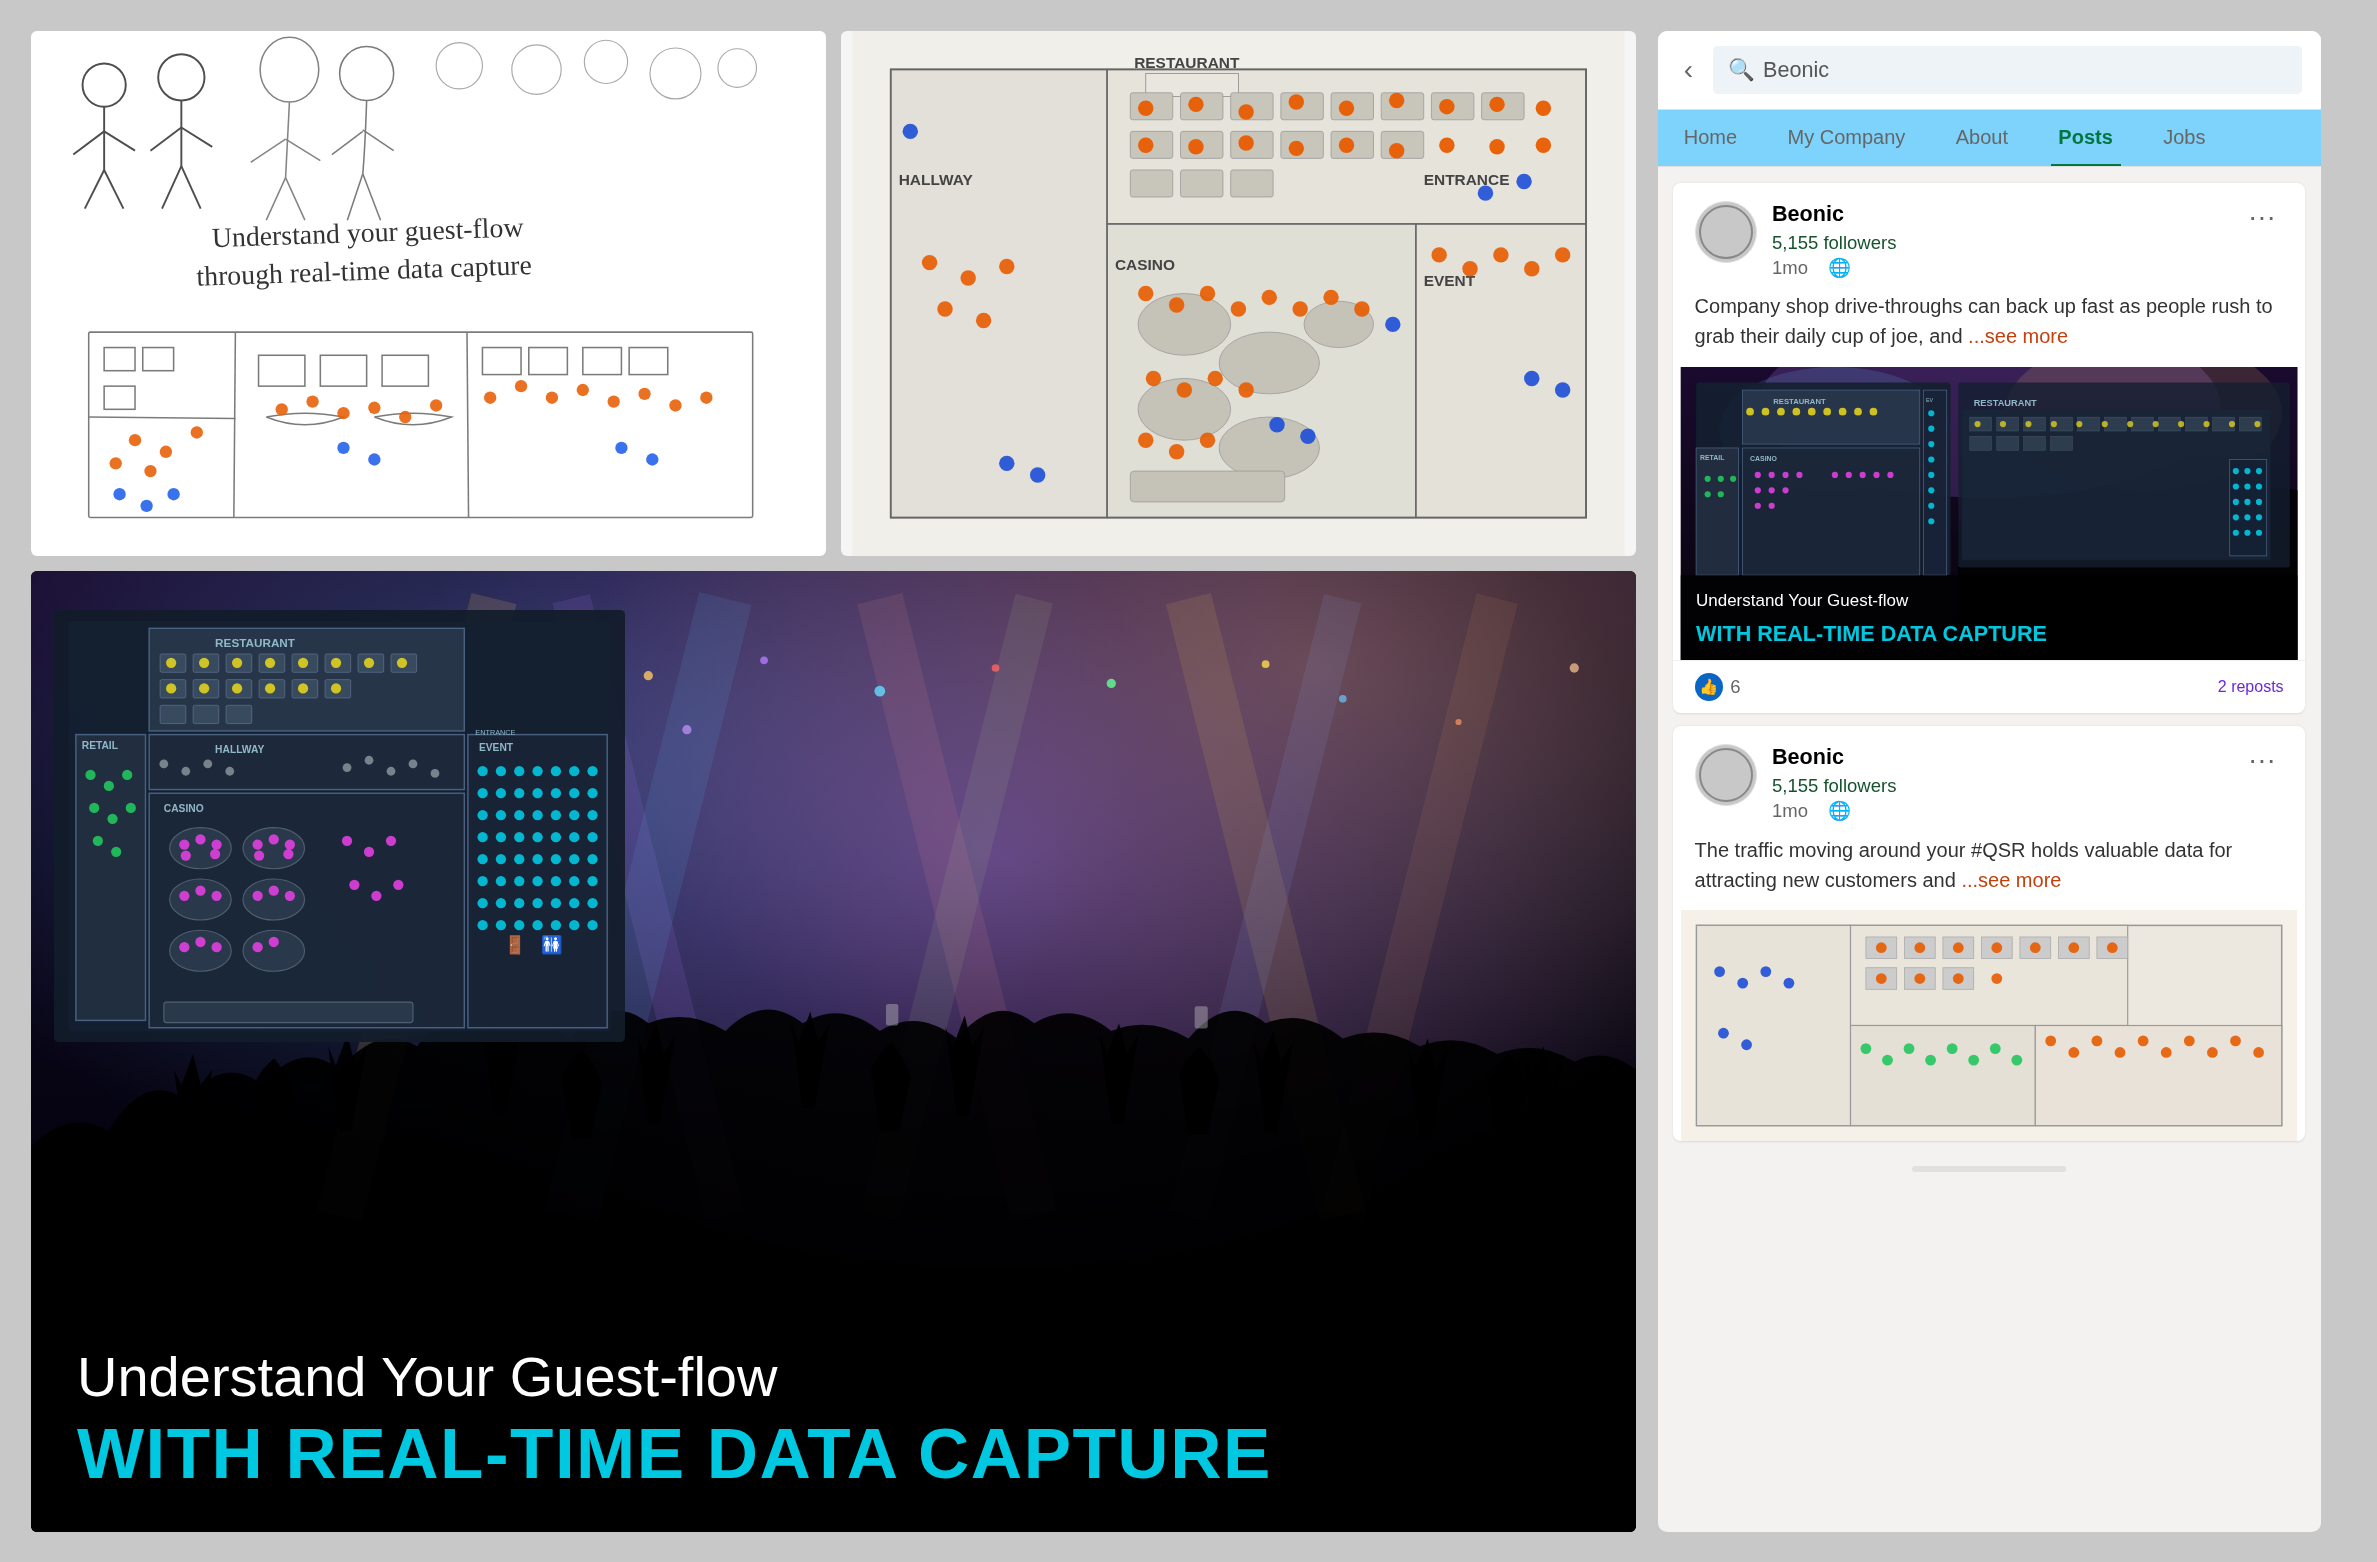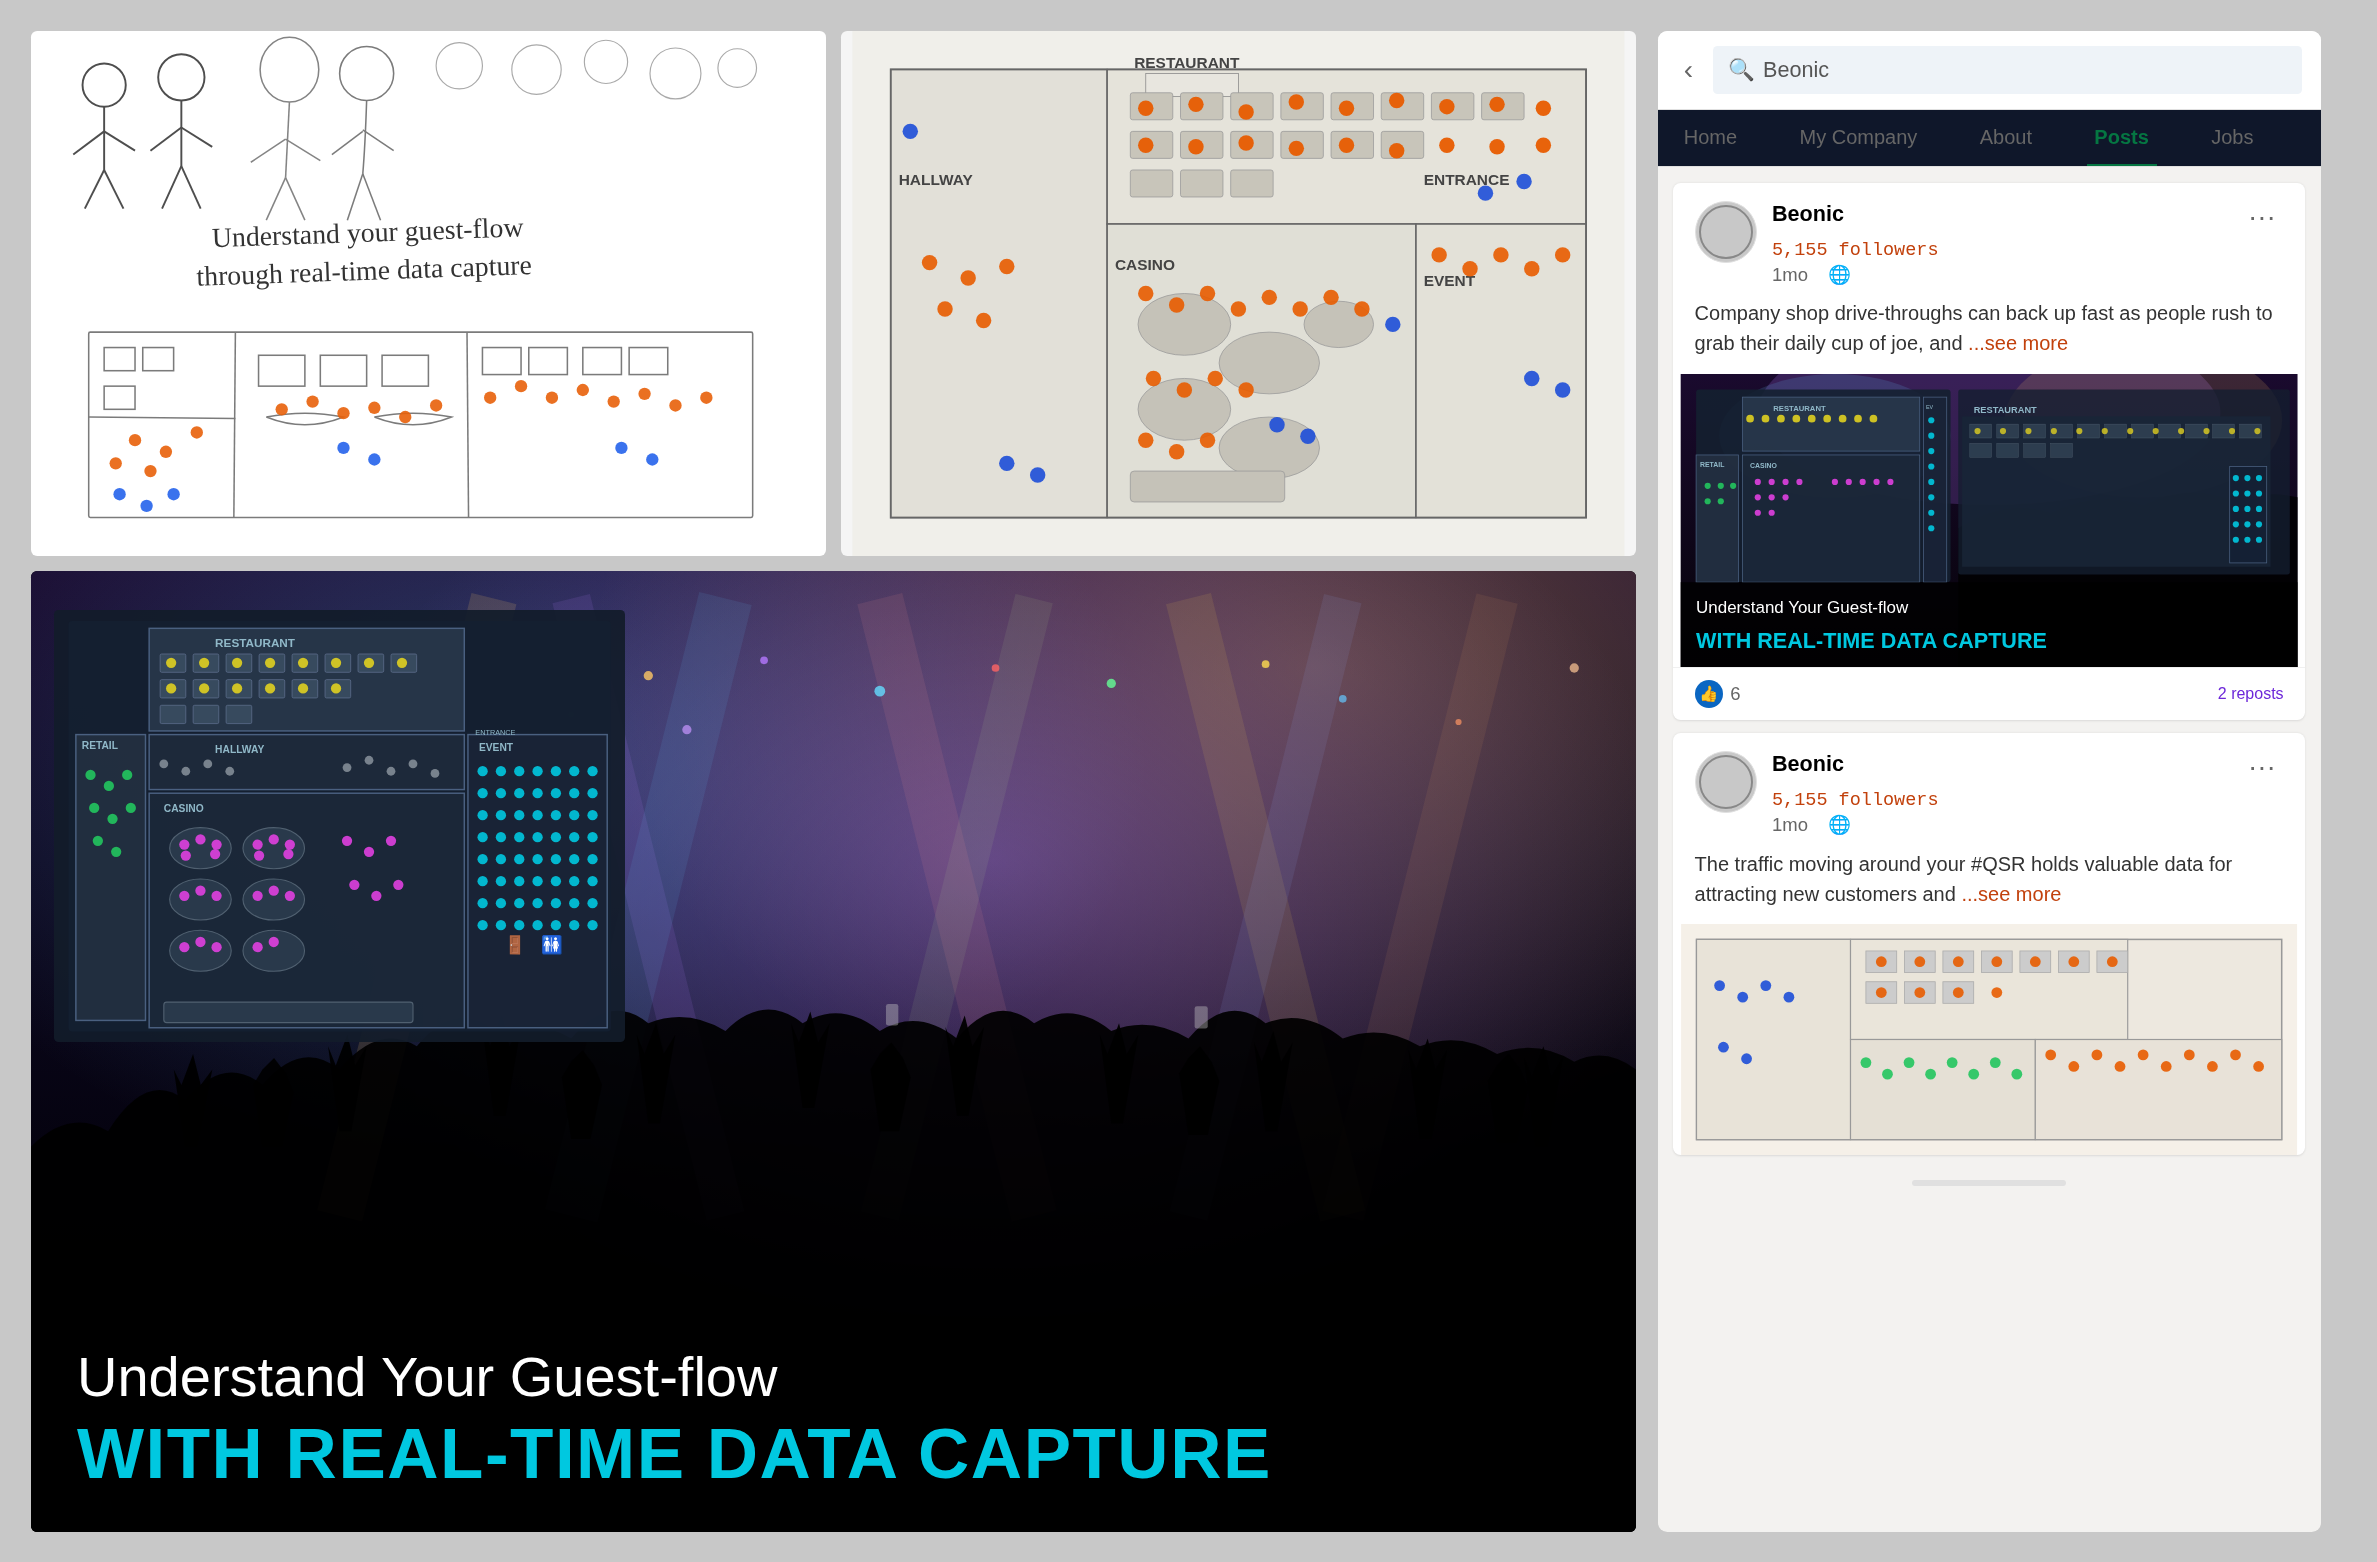--- a/index.html
+++ b/index.html
@@ -128,25 +128,25 @@
       padding: 10.8px 15.4px;
       font-size: 21.6px;
       color: #666;
       flex: 1;
       display: flex;
       align-items: center;
       gap: 7.7px;
     }
 
     .linkedin-nav {
-      background: #0f172a;
+      background: #7dd3fc;
       display: flex;
       padding: 0 18.5px;
       border-bottom: 0.8px solid #e0e0e0;
-      gap: 47px;
+      gap: 35px;
     }
 
     .nav-item {
       padding: 15.4px 7.7px;
       font-size: 20px;
       color: #666;
       cursor: pointer;
       border-bottom: 2.3px solid transparent;
       white-space: nowrap;
     }
@@ -206,23 +206,22 @@
     }
 
     .company-name {
       font-size: 21.6px;
       font-weight: 600;
       color: #000;
     }
 
     .followers-text {
       font-size: 18.5px;
-      color: #c2410c;
-      margin-top: 13px;
-      font-family: Liberation Mono, monospace;
+      color: #14532d;
+      margin-top: 5px;
     }
 
     .post-time {
       font-size: 18.5px;
       color: #666;
       display: flex;
       align-items: center;
       gap: 20px;
       margin-top: 3.1px;
     }

